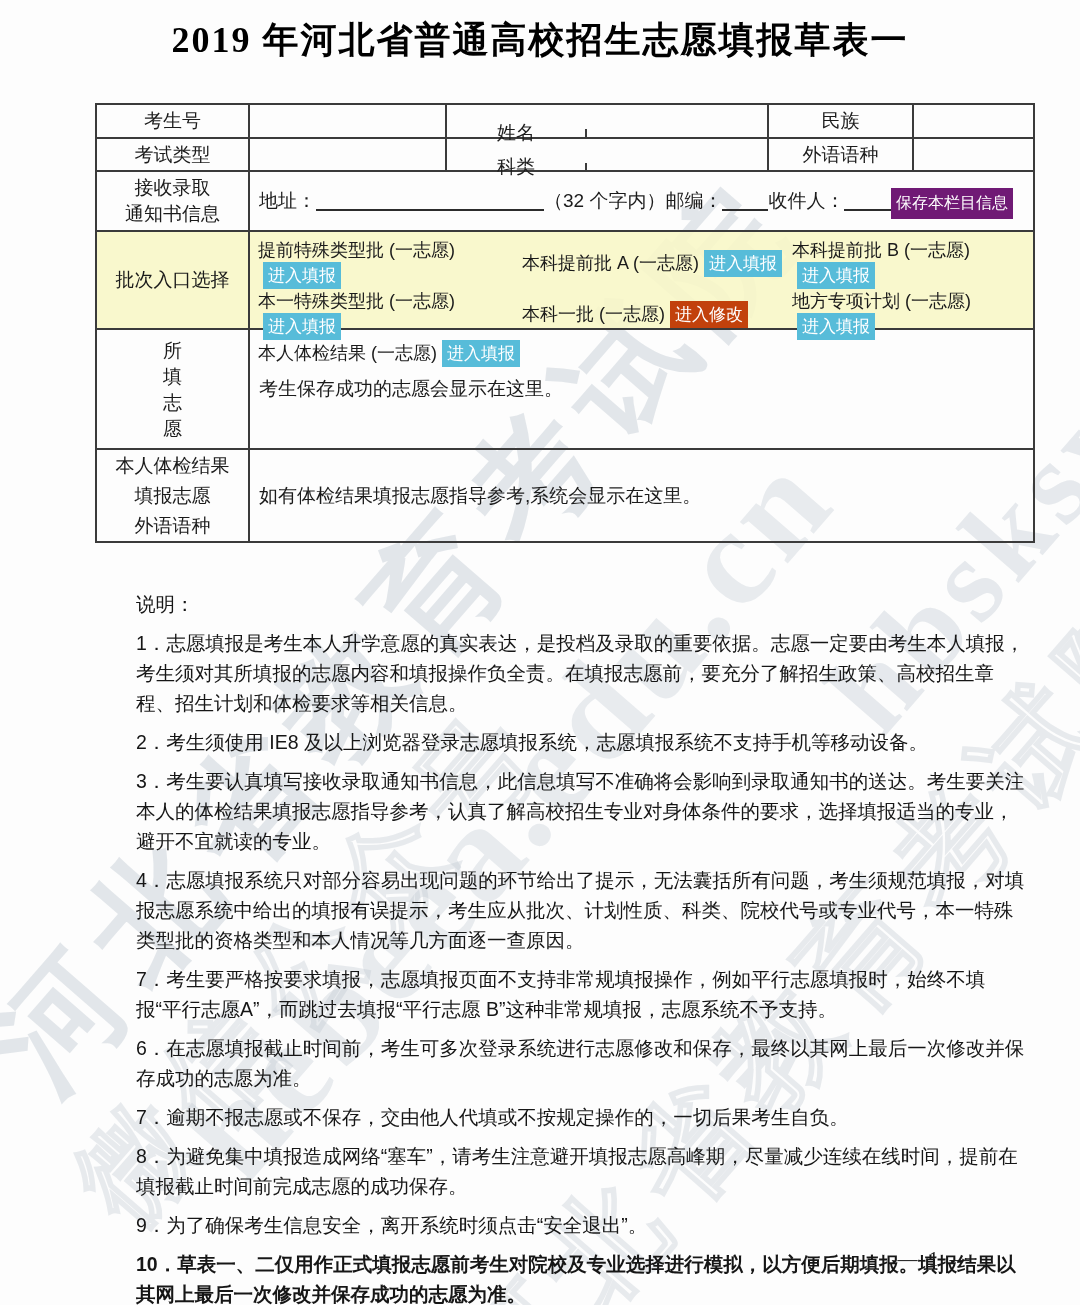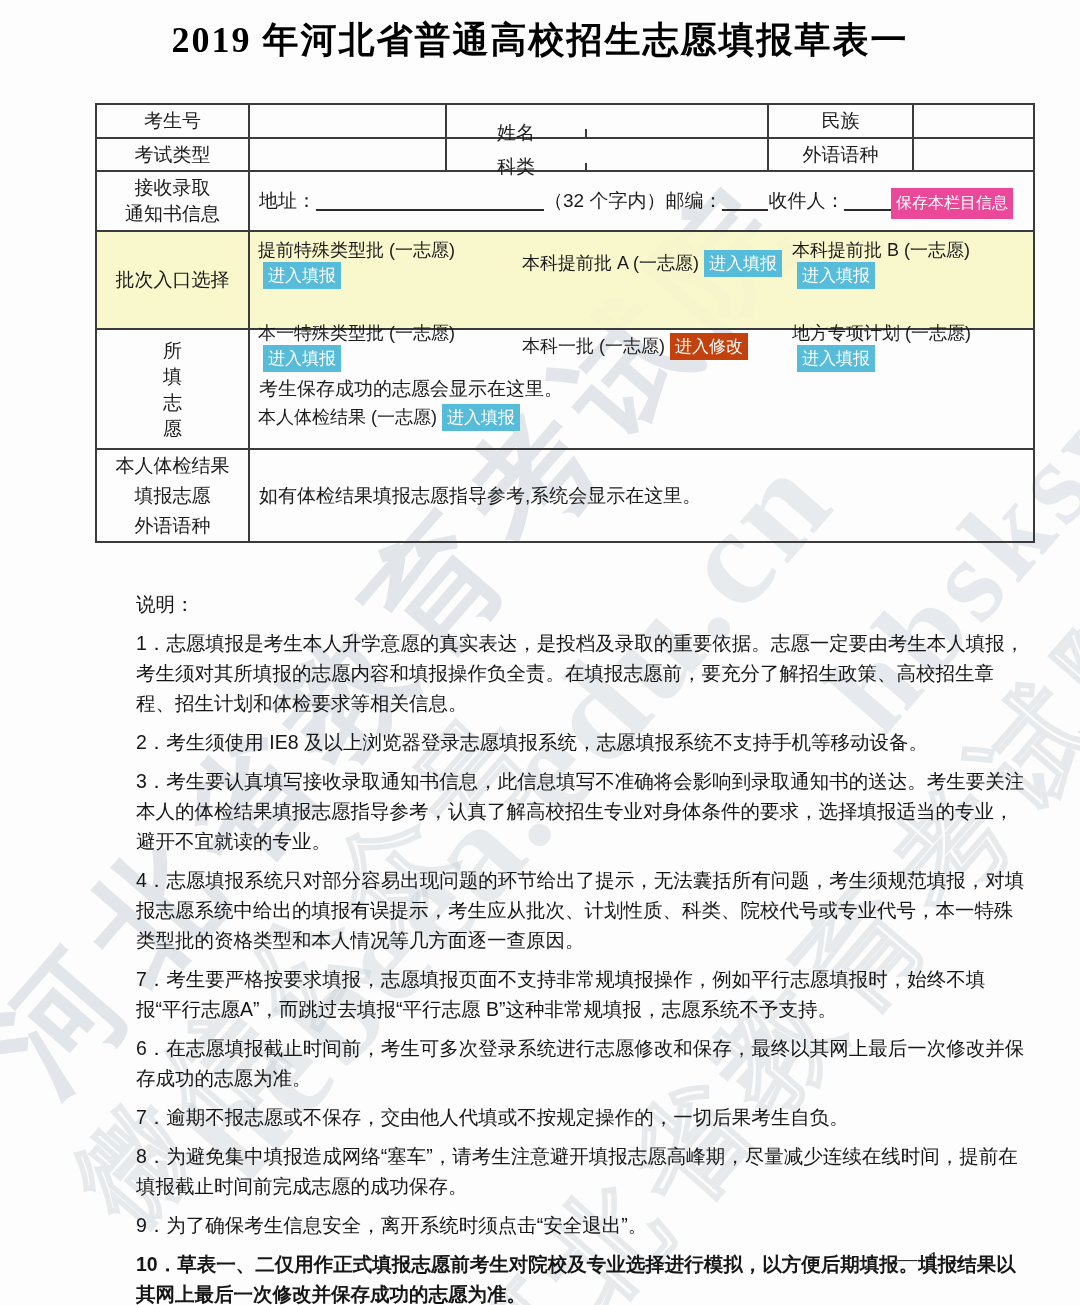--- a/index.html
+++ b/index.html
@@ -46,26 +46,26 @@
   .w182 { width:182px; } .w145 { width:145px; } .w143 { flex:1; }
   .wrest { flex:1; }
   .val-text { display:flex; align-items:center; padding-left:9px; font-size:19px; }
   .lab-col { flex-direction:column; justify-content:center; line-height:26px; }
   
   .notice-cell { position:relative; display:flex; align-items:center; padding-left:9px;
                  font-size:19px; flex:1; }
   .uline { display:inline-block; border-bottom:2px solid #2c2c2c; height:20px; vertical-align:-4px; }
   .u230 { width:228px; } .u45 { width:46px; } .u80 { width:80px; }
   .save-btn { position:absolute; right:20px; top:16px; border:none; cursor:pointer;
-              background:#ec4899; color:#fff; font-size:16px; padding:5px 5px;
+              background:#701a75; color:#fff; font-size:16px; padding:5px 5px;
               font-family:"Liberation Sans", sans-serif; }
   
   .batch-row { background:rgba(248,247,198,0.88); }
   .batch-content { flex:1; display:flex; flex-direction:column; justify-content:space-around;
-                   padding:6px 0 6px 8px;gap:32px; }
+                   padding:6px 0 6px 8px; }
   .batch-line { display:flex; align-items:center; font-size:18px; }
   .bcol1 { width:264px; } .bcol2 { width:270px; } .bcol3 { flex:1; }
   .pill { display:inline-block; margin-left:5px; padding:2px 5px; color:#fff;
           font-size:17px; cursor:pointer; }
   .pill.blue  { background:#57bcd9; }
   .pill.green { background:#c2410c; }
   
   .vlabel { display:flex; flex-direction:column; align-items:center;
             justify-content:space-around; padding:8px 0; font-size:19px; }
   

